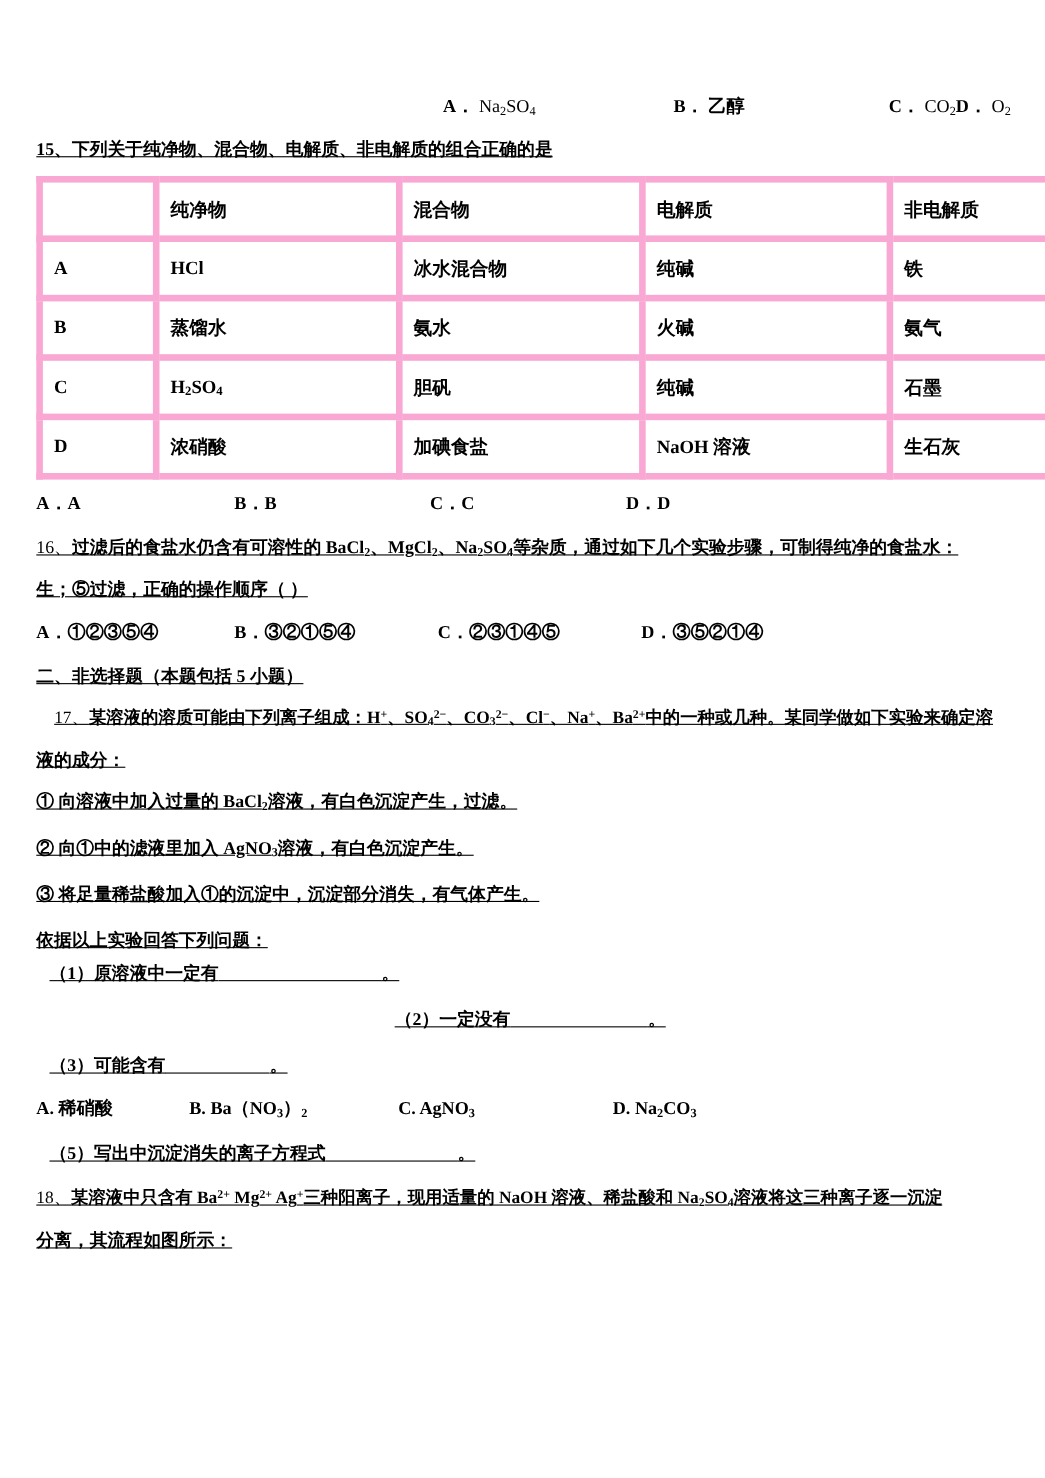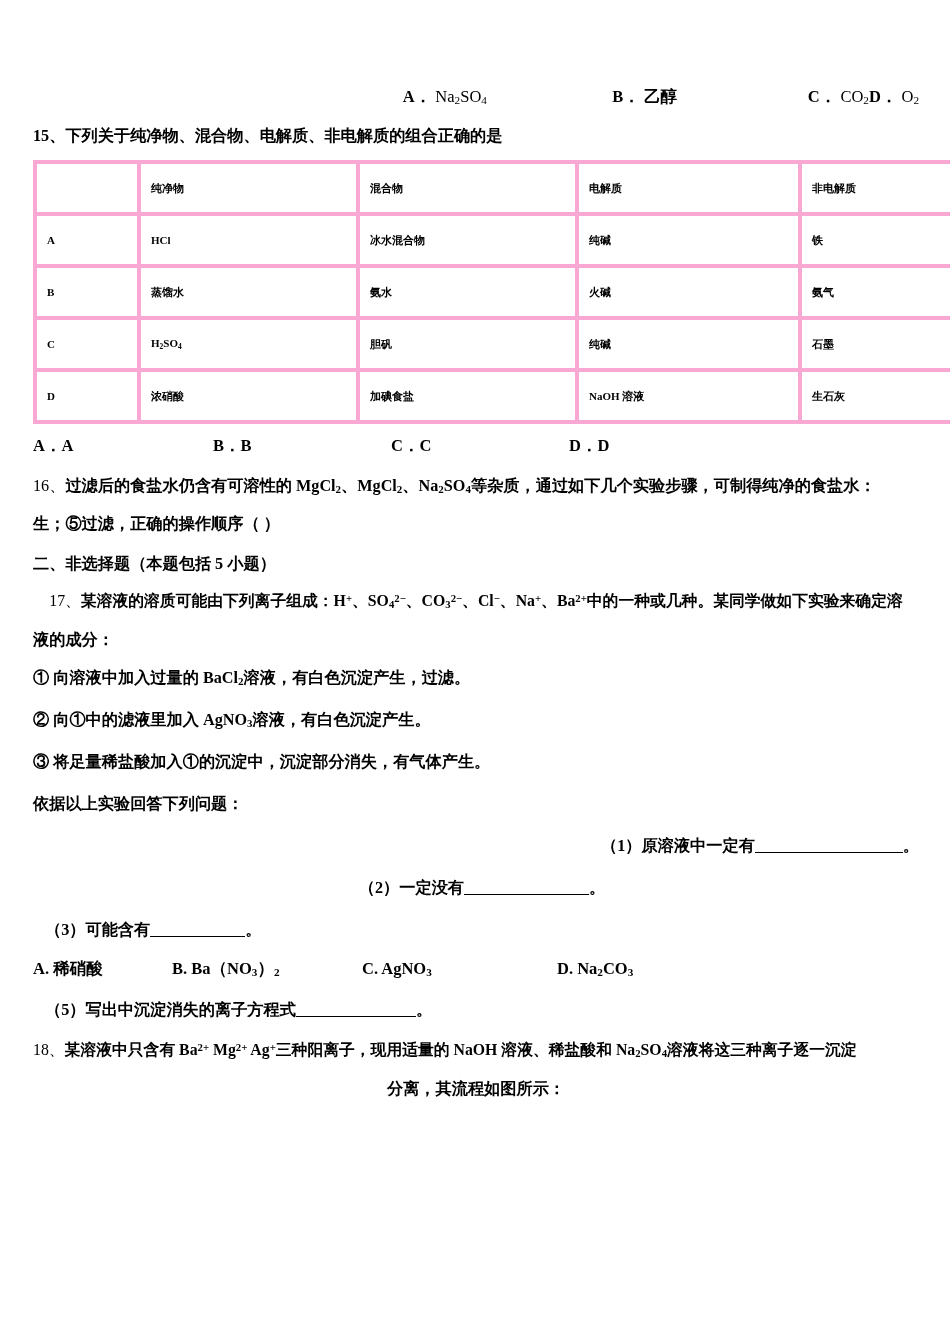--- a/index.html
+++ b/index.html
@@ -25,20 +25,21 @@
   .content {
     position: absolute;
     left: 33px;
     top: 86px;
     width: 886px;
   }
   .qline {
     font-size: 16.2px;
     font-weight: bold;
     white-space: nowrap;
+    text-decoration: underline;
   }
   .qnum {
     font-weight: normal;
   }
 
   
   .opts {
     display: block;
     white-space: nowrap;
     font-weight: bold;
@@ -50,25 +51,25 @@
   }
 
   
   table.cmp {
     border-collapse: collapse;
     table-layout: fixed;
     width: 883px;
     margin: 0;
   }
   table.cmp td {
-    border: 4px solid #f9a8d4;
+    border: 6px solid #f9a8d4;
     padding: 0 10px;
     height: 48px;
     vertical-align: middle;
-    font-size: 11px;
+    font-size: 17px;
     font-weight: bold;
     font-family: "Liberation Serif", "DejaVu Serif", serif;
   }
   td.c0 { width: 80px; }
   td.c1 { width: 195px; }
   td.c2 { width: 195px; }
   td.c3 { width: 199px; }
   td.c4 { width: 214px; }
 
   sub { font-size: 0.68em; vertical-align: -0.22em; }
@@ -147,26 +148,29 @@
         <td class="c4">生石灰</td>
       </tr>
     </tbody>
       </table>
 
     <div class="opts" style="margin-top:11px;">
       <span class="opt" style="width:180px;">A．A</span><span class="opt" style="width:178px;">B．B</span><span class="opt" style="width:178px;">C．C</span><span class="opt">D．D</span>
     </div>
 
     <div class="qline" style="margin-top:18px;">
-      <span class="qnum">16、</span><span>过滤后的食盐水仍含有可溶性的 MgCl</span><sub>2</sub><span>、MgCl</span><sub>2</sub><span>、Na</span><sub>2</sub><span>SO</span><sub>4</sub><span>等杂质，通过如下几个实验步骤，可制得纯净的食盐水：</span>
+      <span class="qnum">16、</span><span>过滤后的食盐水仍含有可溶性的 BaCl</span><sub>2</sub><span>、MgCl</span><sub>2</sub><span>、Na</span><sub>2</sub><span>SO</span><sub>4</sub><span>等杂质，通过如下几个实验步骤，可制得纯净的食盐水：</span>
     </div>
 
 
     <div class="qline" style="margin-top:16px;">生；⑤过滤，正确的操作顺序（  ）</div>
 
+    <div class="opts" style="margin-top:17px;">
+      <span class="opt" style="width:180px;">A．①②③⑤④</span><span class="opt" style="width:185px;">B．③②①⑤④</span><span class="opt" style="width:185px;">C．②③①④⑤</span><span class="opt">D．③⑤②①④</span>
+    </div>
 
     <div class="qline" style="margin-top:18px;">二、非选择题（本题包括 5 小题）</div>
 
     <div class="qline" style="margin-top:16px; font-size:15.8px;text-align:center;">
       <span class="qnum">17、</span><span>某溶液的溶质可能由下列离子组成：H</span><sup>+</sup><span>、SO</span><sub>4</sub><sup>2−</sup><span>、CO</span><sub>3</sub><sup>2−</sup><span>、Cl</span><sup>−</sup><span>、Na</span><sup>+</sup><span>、Ba</span><sup>2+</sup><span>中的一种或几种。某同学做如下实验来确定溶</span>
     </div>
 
     <div class="qline" style="margin-top:17px;">液的成分：</div>
 
     <div class="qline" style="margin-top:16px;">
@@ -174,21 +178,21 @@
     </div>
 
     <div class="qline" style="margin-top:20px;">
       <span>② 向①中的滤液里加入 AgNO</span><sub>3</sub><span>溶液，有白色沉淀产生。</span>
     </div>
 
     <div class="qline" style="margin-top:20px;">③ 将足量稀盐酸加入①的沉淀中，沉淀部分消失，有气体产生。</div>
 
     <div class="qline" style="margin-top:20px;">依据以上实验回答下列问题：</div>
 
-    <div class="qline" style="margin-top:20px; padding-left:12px;text-align:right;">
+    <div class="qline" style="margin-top:8px; padding-left:12px;">
       <span>（1）原溶液中一定有</span><span class="blank b-xl"></span><span>。</span>
     </div>
 
     <div class="qline" style="margin-top:20px; padding-left:12px;text-align:center;">
       <span>（2）一定没有</span><span class="blank b-md"></span><span>。</span>
     </div>
 
     <div class="qline" style="margin-top:20px; padding-left:12px;">
       <span>（3）可能含有</span><span class="blank b-sm"></span><span>。</span>
     </div>
@@ -205,16 +209,16 @@
     </div>
 
     <div class="qline" style="margin-top:19px; padding-left:12px;">
       <span>（5）写出中沉淀消失的离子方程式</span><span class="blank b-eq"></span><span>。</span>
     </div>
 
     <div class="qline" style="margin-top:19px; font-size:15.8px;">
       <span class="qnum">18、</span><span>某溶液中只含有 Ba</span><sup>2+</sup><span> Mg</span><sup>2+</sup><span> Ag</span><sup>+</sup><span>三种阳离子，现用适量的 NaOH 溶液、稀盐酸和 Na</span><sub>2</sub><span>SO</span><sub>4</sub><span>溶液将这三种离子逐一沉淀</span>
     </div>
 
-    <div class="qline" style="margin-top:17px;text-align:center;">分离，其流程如图所示：</div>
+    <div class="qline" style="margin-top:17px;">分离，其流程如图所示：</div>
 
   </div>
 </div>
 
 </body></html>

